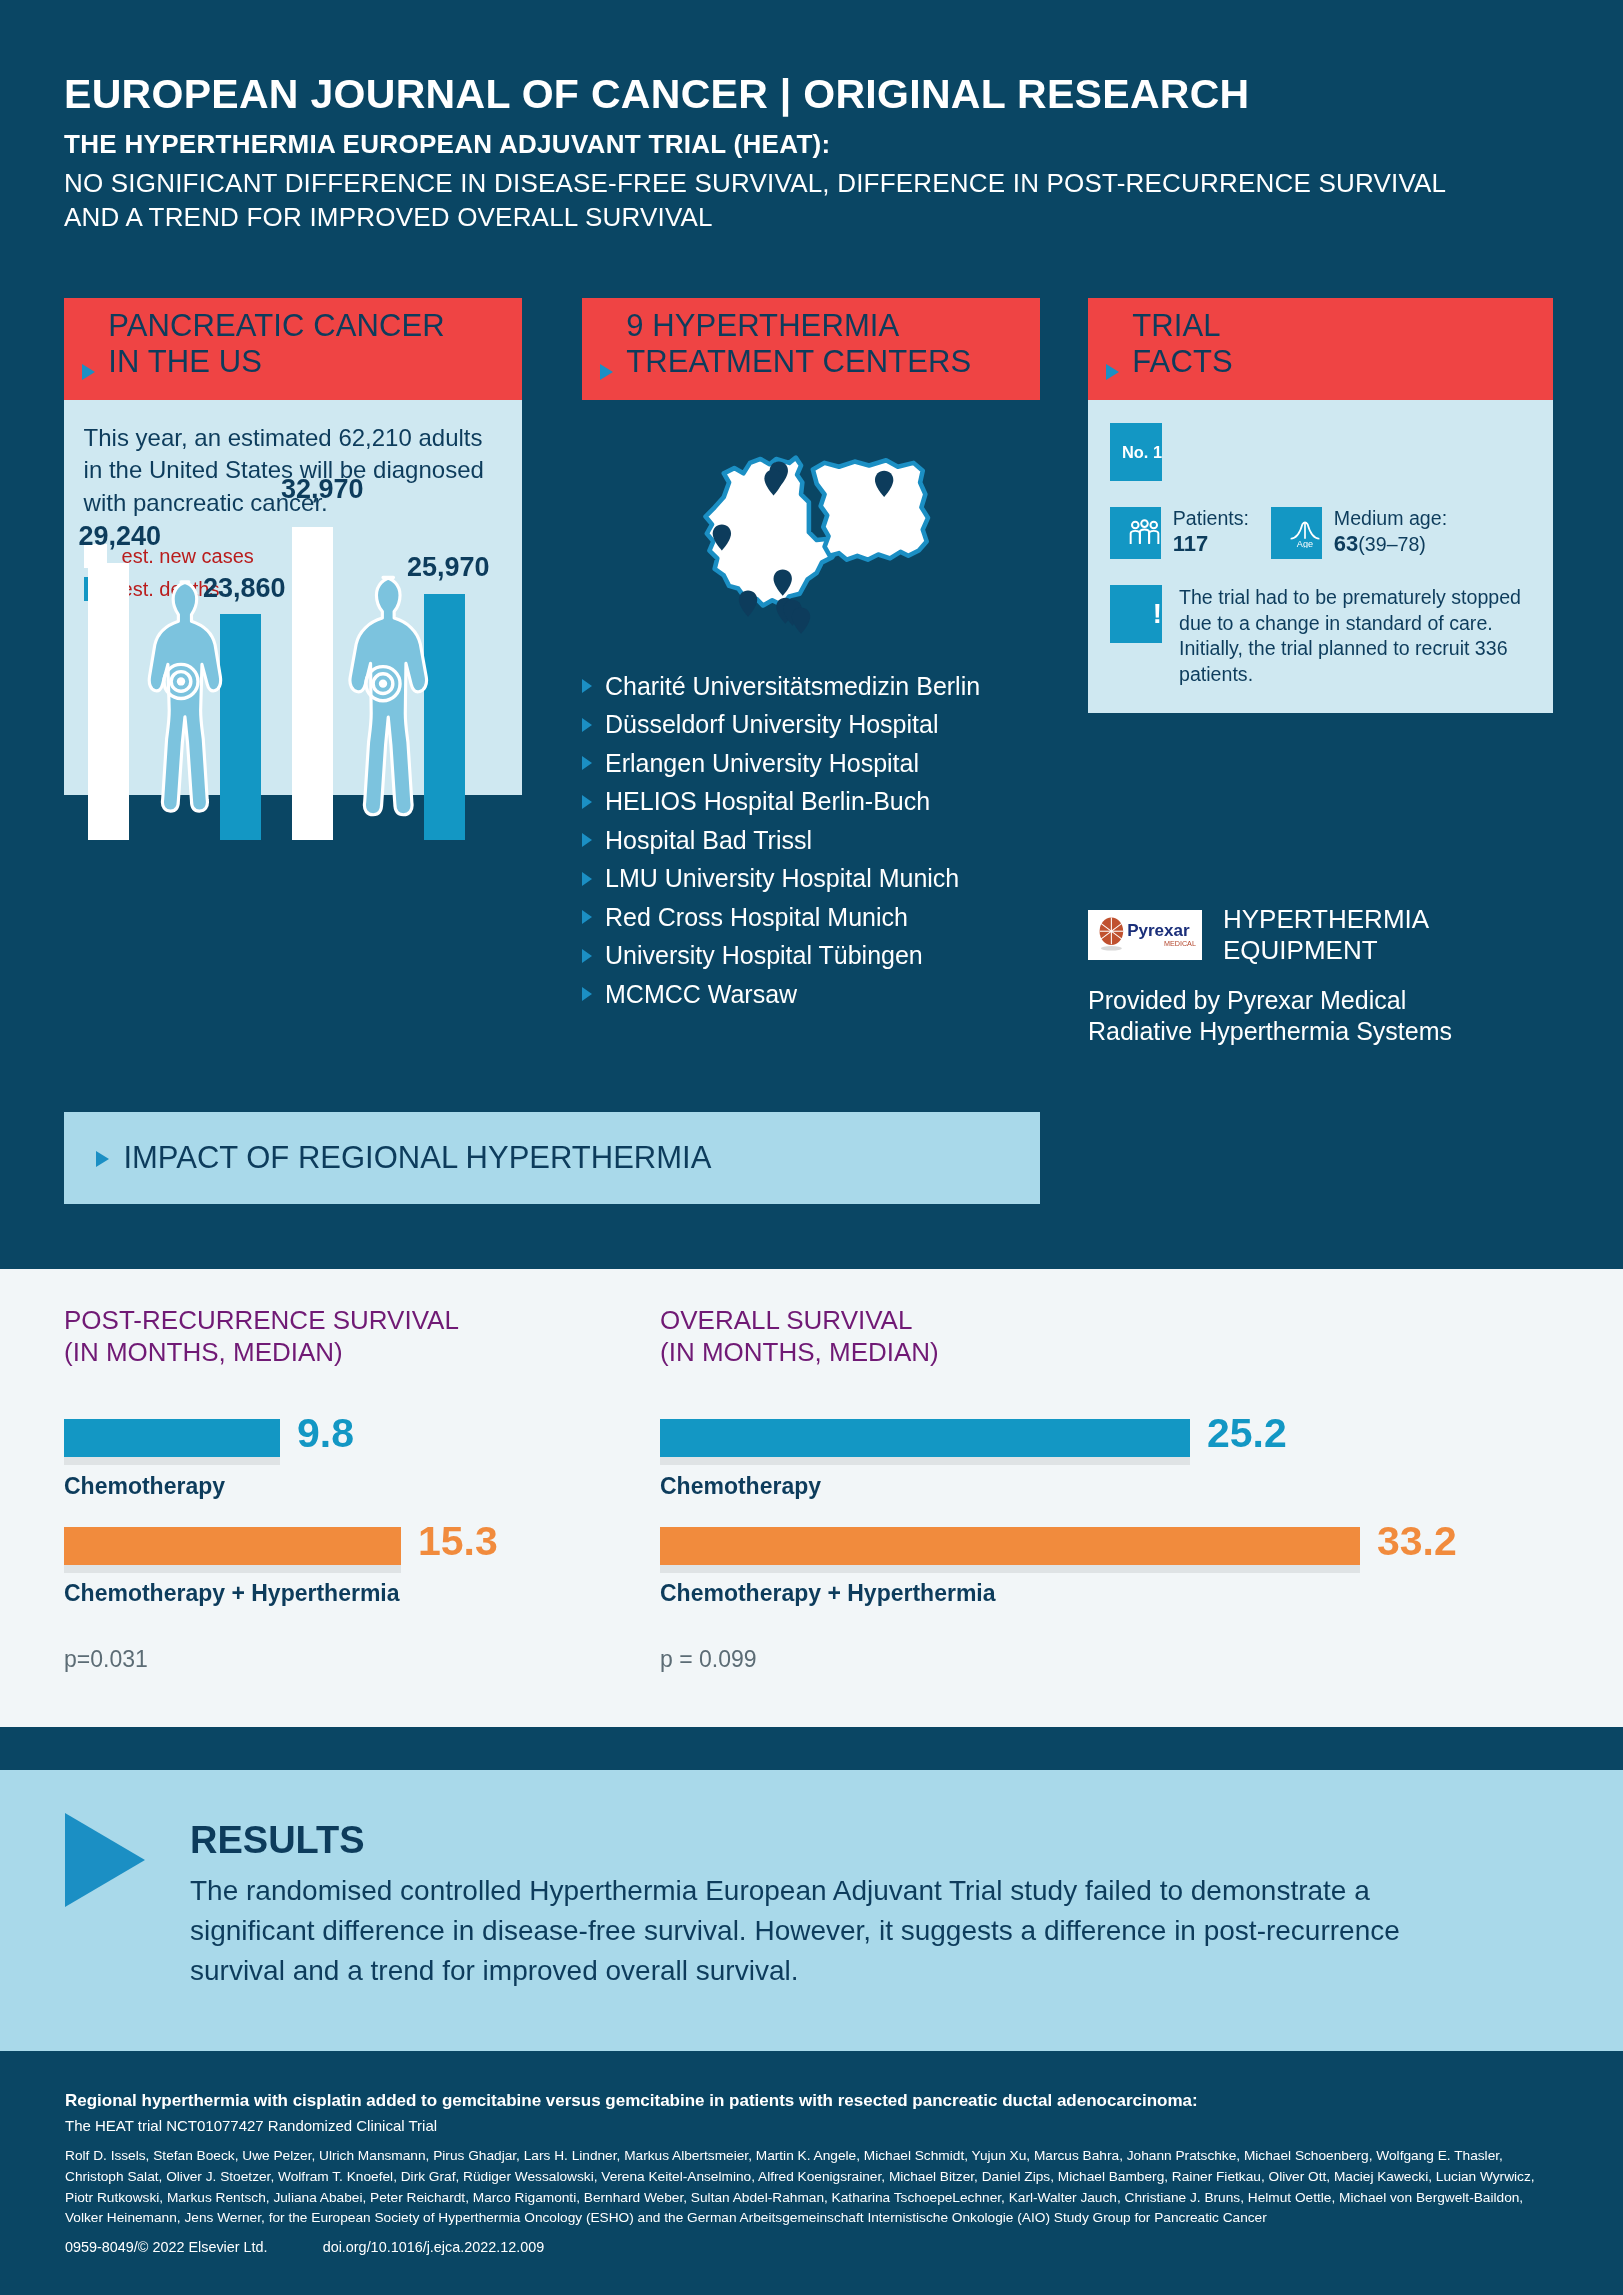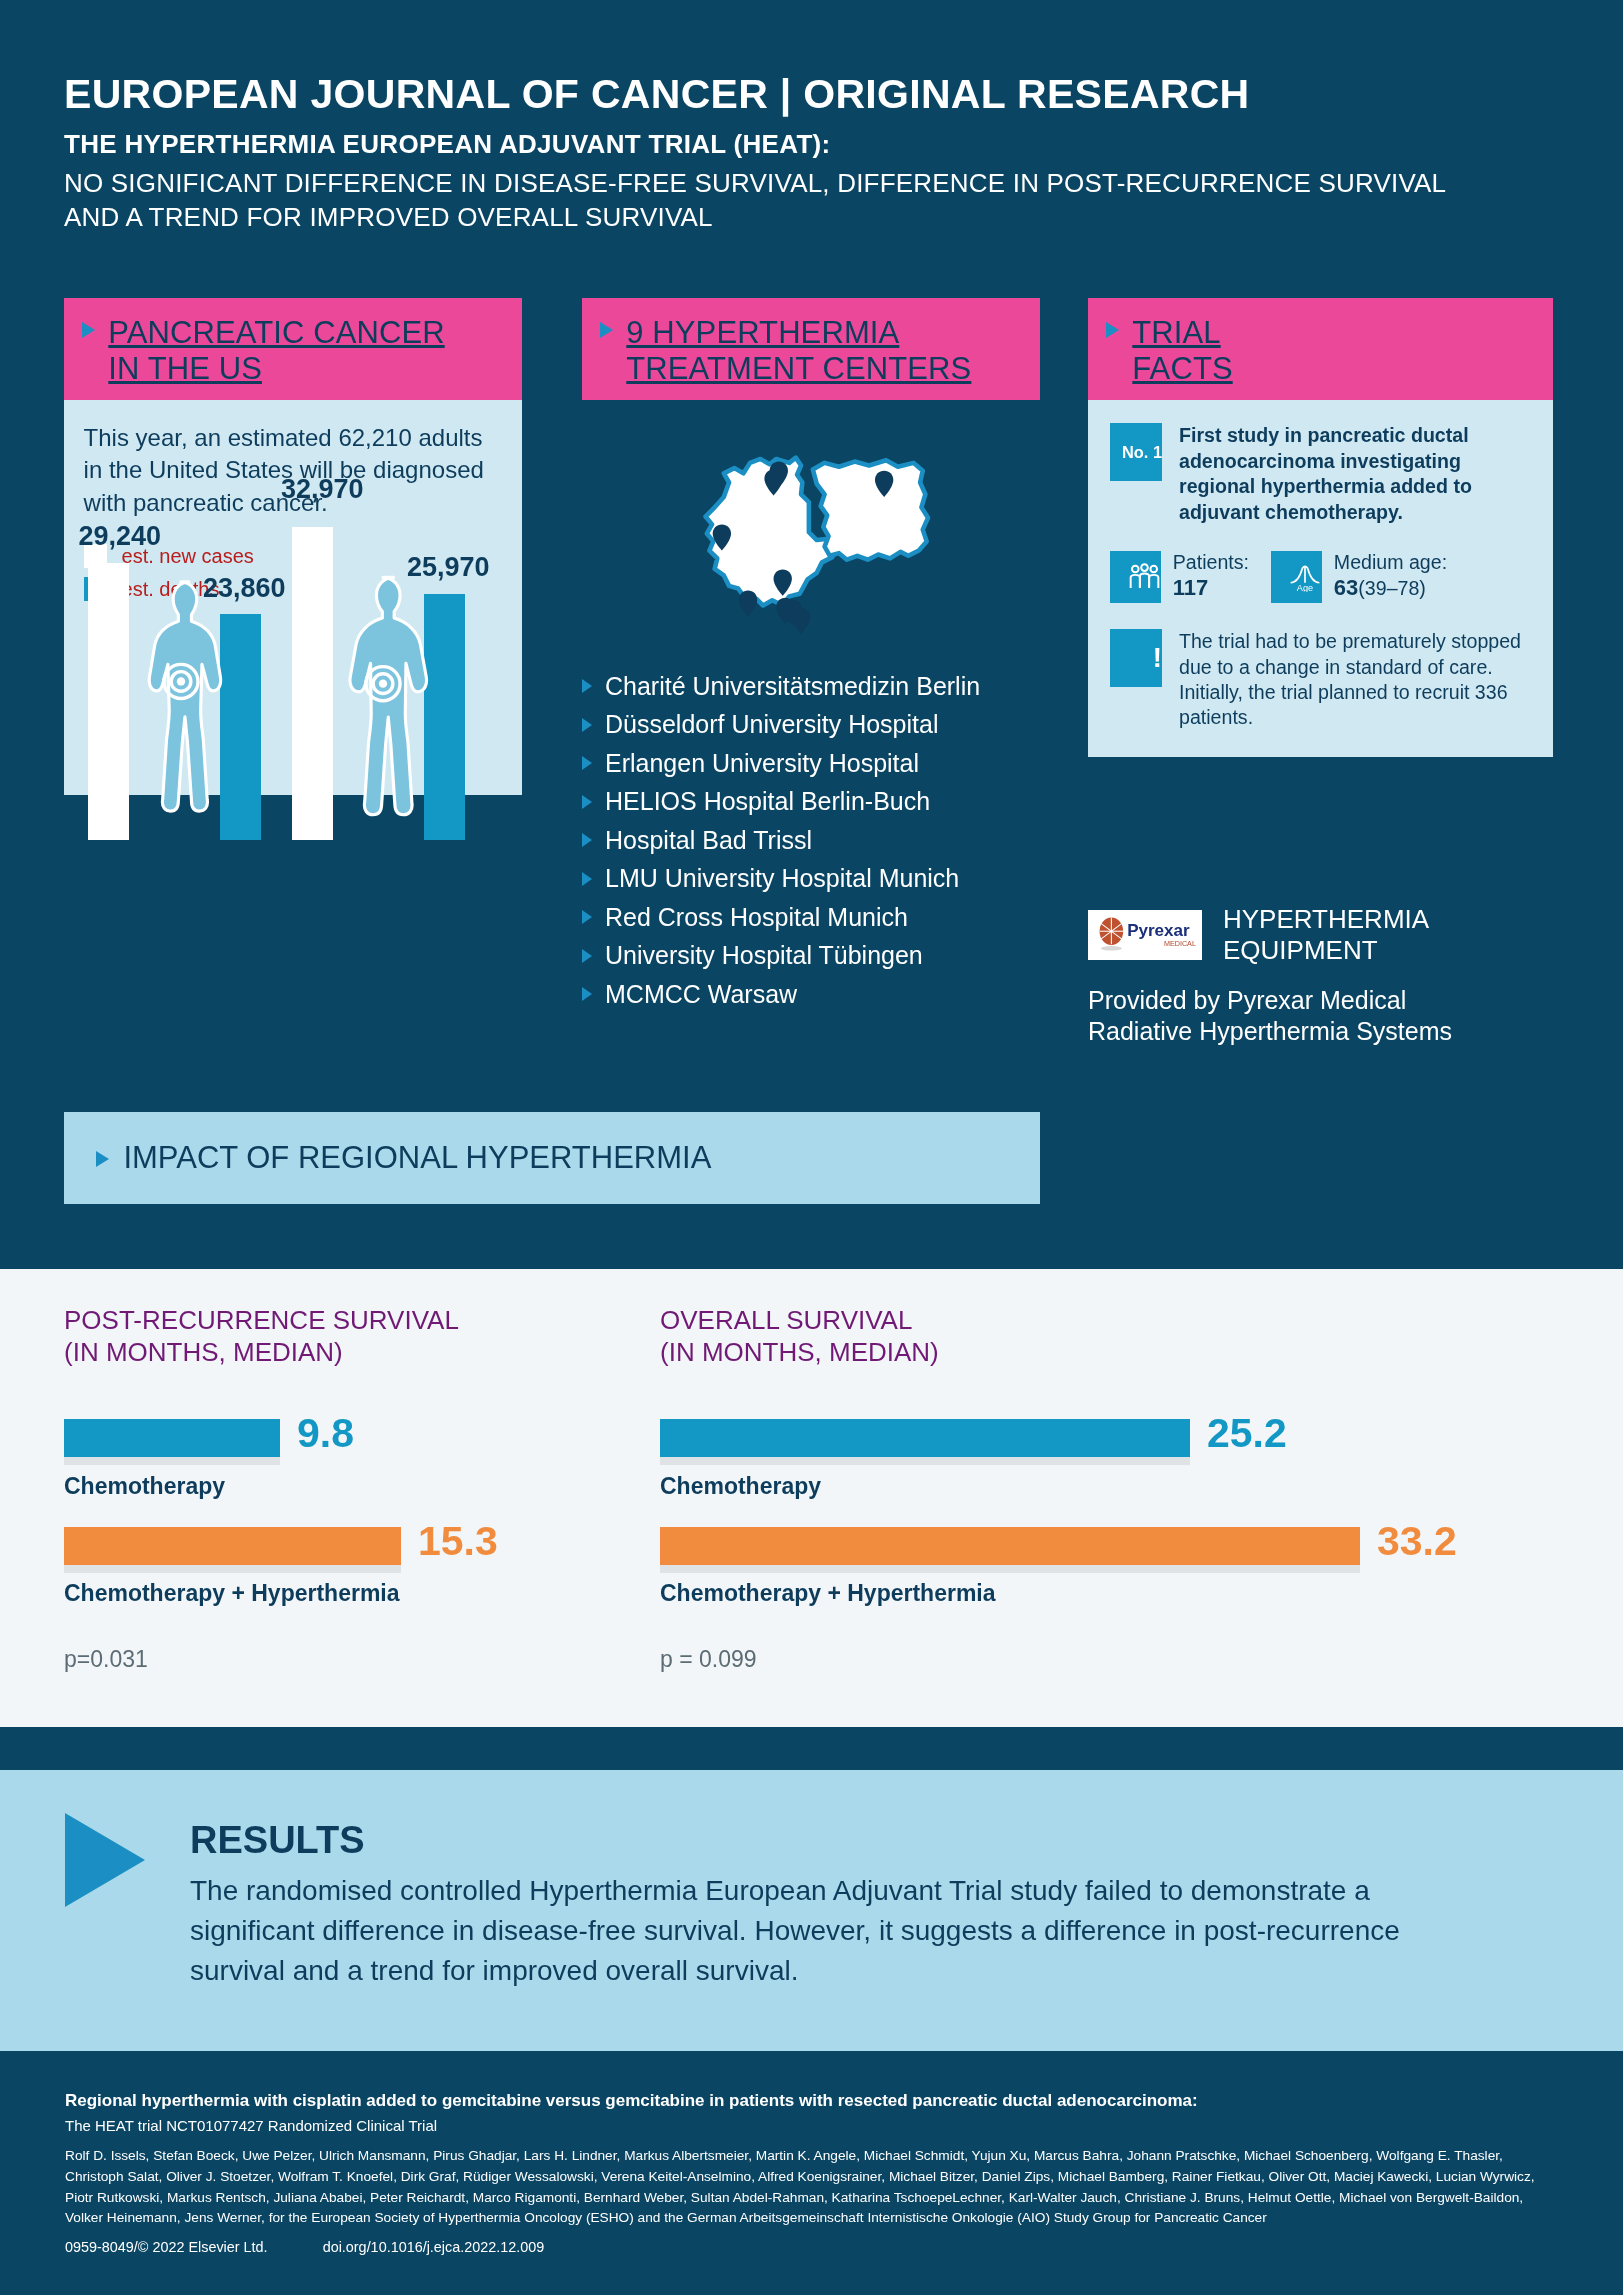--- a/index.html
+++ b/index.html
@@ -13,21 +13,21 @@
   }
   .page{position:relative;width:1623px;height:2295px;}
 
   
   .header{position:absolute;left:64px;top:72px;width:1440px;color:#ffffff;}
   .hdr-line1{font-size:41px;font-weight:bold;letter-spacing:0.3px;line-height:1.12;}
   .hdr-line2{font-size:26px;font-weight:bold;letter-spacing:0.3px;line-height:1.3;margin-top:10.5px;}
   .hdr-line3{font-size:26px;font-weight:normal;letter-spacing:0.2px;line-height:1.32;margin-top:3.9px;}
 
   
-  .panelhead{background:#ec4899;display:flex;align-items:flex-start;text-decoration:underline;}
+  .panelhead{background:#ef4444;display:flex;align-items:flex-end;}
   .panelhead .tri{
     width:0;height:0;border-left:13px solid #1b8fc4;
     border-top:8.5px solid transparent;border-bottom:8.5px solid transparent;
     margin-top:6.5px;margin-right:13px;flex:none;
   }
   .panelhead .ptxt{font-size:31px;line-height:1.16;color:#0d3c5c;letter-spacing:0.1px;}
 
   
   .card1{position:absolute;left:64px;top:298px;width:458px;}
   .card1 .panelhead{padding:17px 18.3px 19.6px 18.3px;height:65px;}
@@ -302,21 +302,20 @@
         <span>TRIAL</span><br>
         <span>FACTS</span>
       </span>
     </div>
     <div class="body">
 
       <div class="fact">
         <span class="ficon" style="font-size:0;">
           <span style="font-size:16.4px;font-weight:bold;">No. 1</span>
         </span>
-        <span class="ftext bold">First study in pancreatic ductal adenocarcinoma investigating regional hyperthermia added to adjuvant chemotherapy.</span>
       </div>
 
       <div class="factrow">
         <div class="mini" style="margin-right:22px;">
           <span class="ficon">
             <svg width="33" height="29" viewBox="0 0 50 44">
               <g fill="none" stroke="#ffffff" stroke-width="3">
                 <circle cx="11" cy="9" r="5"></circle>
                   <circle cx="25" cy="7" r="5"></circle>
                   <circle cx="39" cy="9" r="5"></circle>

